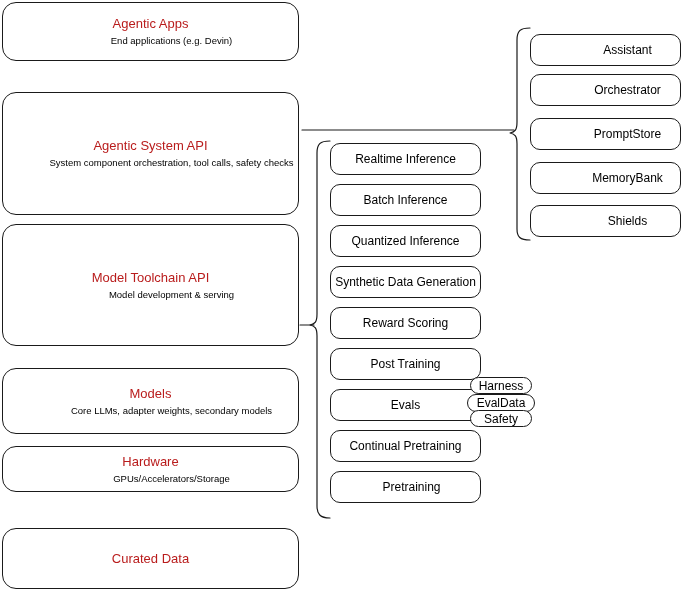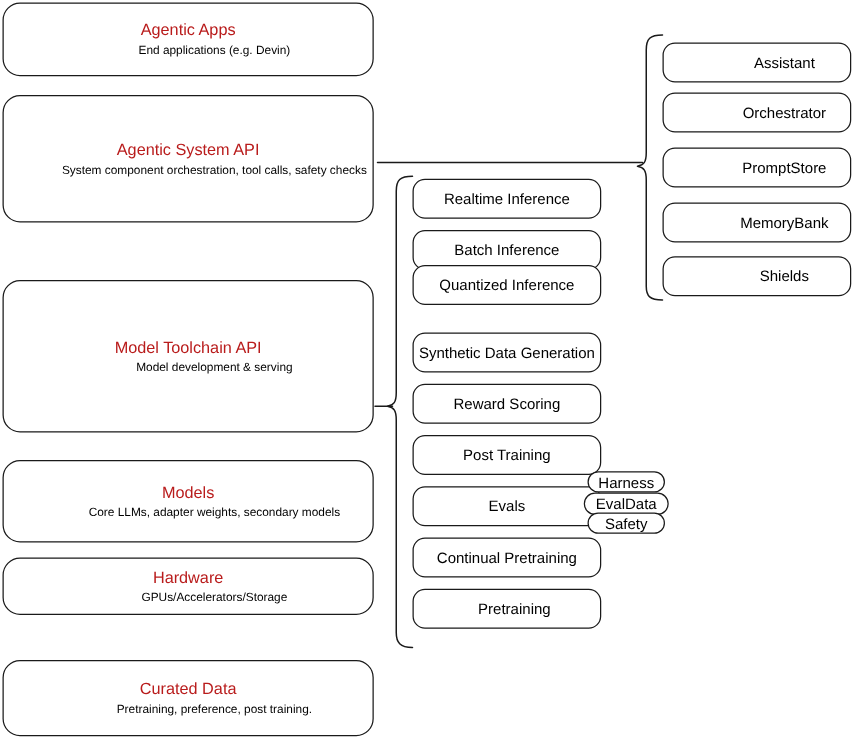--- a/index.html
+++ b/index.html
@@ -125,21 +125,21 @@
              C 315 326, 317 328, 317 336
              L 317 506
              C 317 514, 320 518, 330 518"></path>
   </svg>
 
   <div class="box layer" style="top:2px; height:59px;">
     <div class="title">Agentic Apps</div>
     <div class="subtitle">End applications (e.g. Devin)</div>
   </div>
 
-  <div class="box layer" style="top:76px; height:102px;">
+  <div class="box layer" style="top:92px; height:123px;">
     <div class="title">Agentic System API</div>
     <div class="subtitle">System component orchestration, tool calls, safety checks</div>
   </div>
 
   <div class="box layer" style="top:224px; height:122px;">
     <div class="title">Model Toolchain API</div>
     <div class="subtitle">Model development &amp; serving</div>
   </div>
 
   <div class="box layer" style="top:368px; height:66px;">
@@ -147,30 +147,29 @@
     <div class="subtitle">Core LLMs, adapter weights, secondary models</div>
   </div>
 
   <div class="box layer" style="top:446px; height:46px;">
     <div class="title">Hardware</div>
     <div class="subtitle">GPUs/Accelerators/Storage</div>
   </div>
 
   <div class="box layer" style="top:528px; height:61px;">
     <div class="title">Curated Data</div>
-    <div class="subtitle">Pretraining, preference, post training.</div>
   </div>
 
   <div class="box chip mid-chip" style="top:143px;">
     <div class="label">Realtime Inference</div>
   </div>
   <div class="box chip mid-chip" style="top:184px;">
     <div class="label">Batch Inference</div>
   </div>
-  <div class="box chip mid-chip" style="top:212px;">
+  <div class="box chip mid-chip" style="top:225px;">
     <div class="label">Quantized Inference</div>
   </div>
   <div class="box chip mid-chip" style="top:266px;">
     <div class="label">Synthetic Data Generation</div>
   </div>
   <div class="box chip mid-chip" style="top:307px;">
     <div class="label">Reward Scoring</div>
   </div>
   <div class="box chip mid-chip" style="top:348px;">
     <div class="label">Post Training</div>

